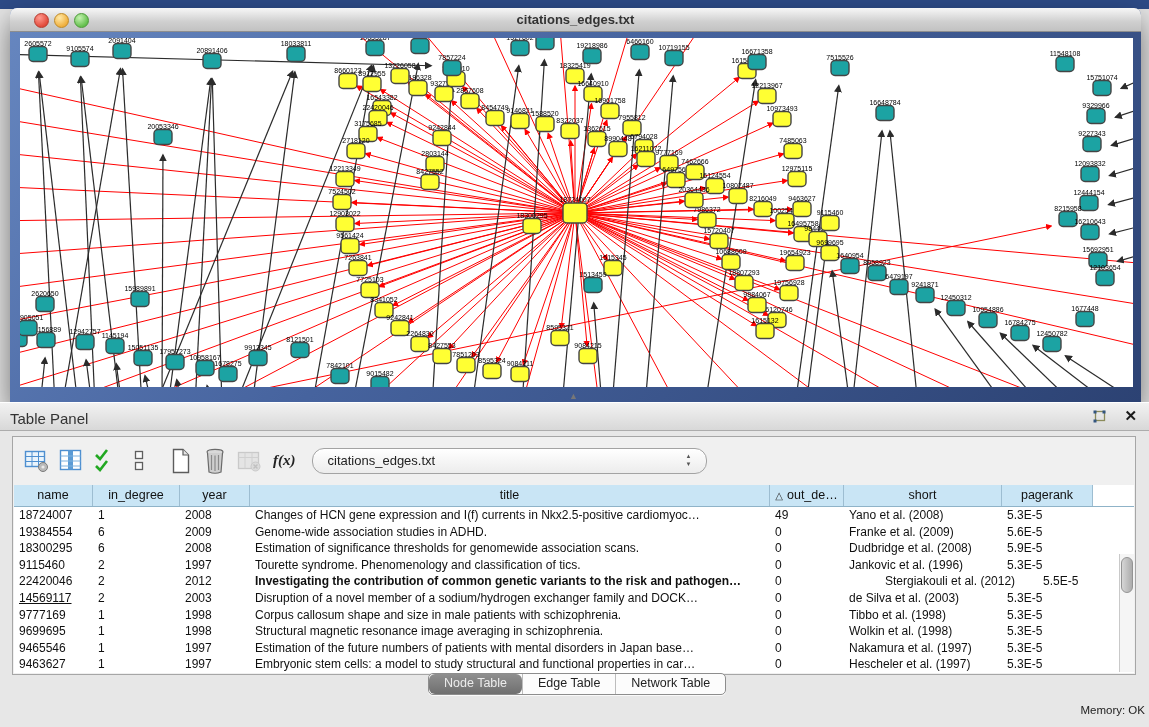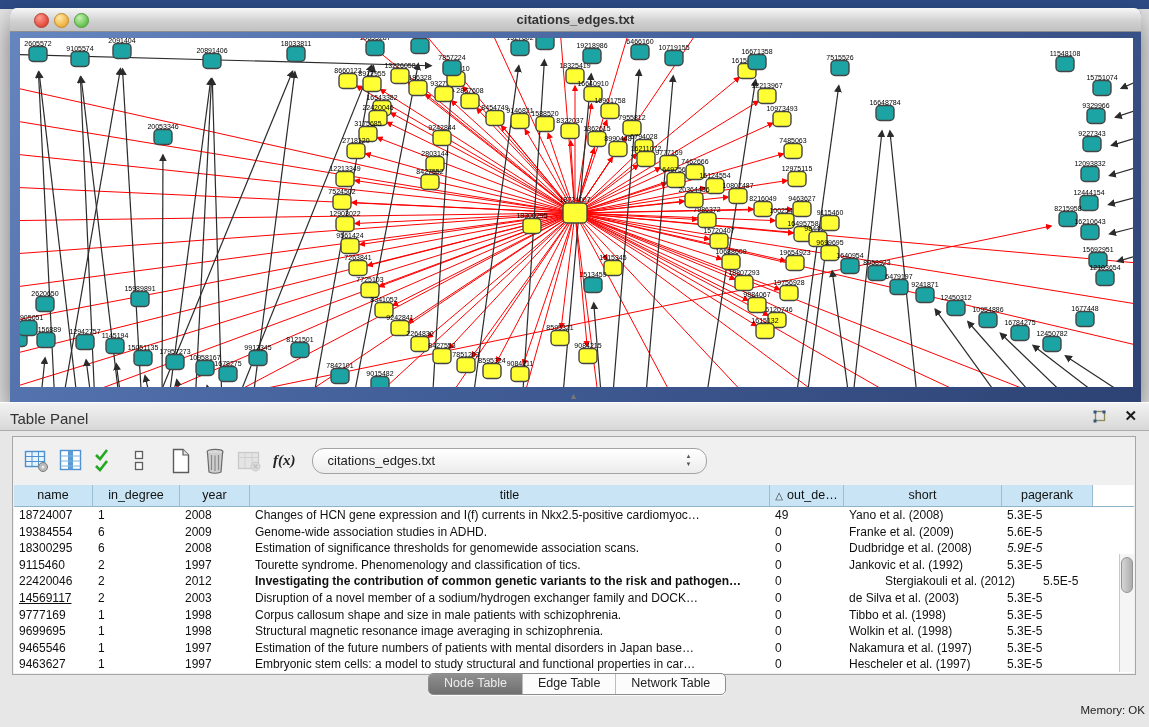--- a/index.html
+++ b/index.html
@@ -92,21 +92,21 @@
   
   .tabs{
     position:absolute;left:428px;top:271px;height:20px;display:flex;
     border:1px solid #8D8D8D;border-radius:5px;overflow:hidden;
     background:#FCFCFC;box-shadow:0 1px 0 rgba(255,255,255,.8);
   }
   .tab{
     padding:0 15px;font-size:12.5px;line-height:19px;color:#222;
     border-left:1px solid #BDBDBD;cursor:default;white-space:nowrap;
   }
-  .tab:first-child{border-left:none;}
+  .tab:first-child{border-left:none;border-radius:6px;}
   .tab.active{background:linear-gradient(#8F8F8F,#6F6F6F);color:#ECECEC;border-left:none;}
   
   .statusbar{position:absolute;left:0;bottom:4px;width:100%;height:26px;padding-left:36px;}
   .mem-label{position:absolute;right:40px;top:7px;font-size:11.5px;color:#222;}
   .mem-dot{
     position:absolute;right:18px;top:6px;width:13px;height:13px;border-radius:50%;
     background:radial-gradient(circle at 35% 30%,#9BE787,#4DBE3C 75%);border:1px solid #8A8A8A;
   }
 </style>
 </head>
@@ -632,29 +632,29 @@
             <div class="g-cell" style="width: 158px;">Franke et al. (2009)</div>
             <div class="g-cell" style="width: 91px;">5.6E-5</div>
           </div>
           <div class="g-row">
             <div class="g-cell" style="width: 79px;">18300295</div>
             <div class="g-cell" style="width: 87px;">6</div>
             <div class="g-cell" style="width: 70px;">2008</div>
             <div class="g-cell" style="width: 520px;">Estimation of significance thresholds for genomewide association scans.</div>
             <div class="g-cell" style="width: 74px;">0</div>
             <div class="g-cell" style="width: 158px;">Dudbridge et al. (2008)</div>
-            <div class="g-cell" style="width: 91px; font-style: italic;">5.9E-5</div>
+            <div class="g-cell" style="width: 91px;">5.9E-5</div>
           </div>
           <div class="g-row">
             <div class="g-cell" style="width: 79px;">9115460</div>
             <div class="g-cell" style="width: 87px;">2</div>
             <div class="g-cell" style="width: 70px;">1997</div>
             <div class="g-cell" style="width: 520px;">Tourette syndrome. Phenomenology and classification of tics.</div>
             <div class="g-cell" style="width: 74px;">0</div>
-            <div class="g-cell" style="width: 158px;">Jankovic et al. (1992)</div>
+            <div class="g-cell" style="width: 158px;">Jankovic et al. (1996)</div>
             <div class="g-cell" style="width: 91px;">5.3E-5</div>
           </div>
           <div class="g-row">
             <div class="g-cell" style="width: 79px;">22420046</div>
             <div class="g-cell" style="width: 87px;">2</div>
             <div class="g-cell" style="width: 70px;">2012</div>
             <div class="g-cell" style="width: 520px; font-weight: bold;">Investigating the contribution of common genetic variants to the risk and pathogen…</div>
             <div class="g-cell" style="width: 74px;">0</div>
             <div class="g-cell" style="width: 158px; margin-left: 36px;">Stergiakouli et al. (2012)</div>
             <div class="g-cell" style="width: 91px;">5.5E-5</div>

